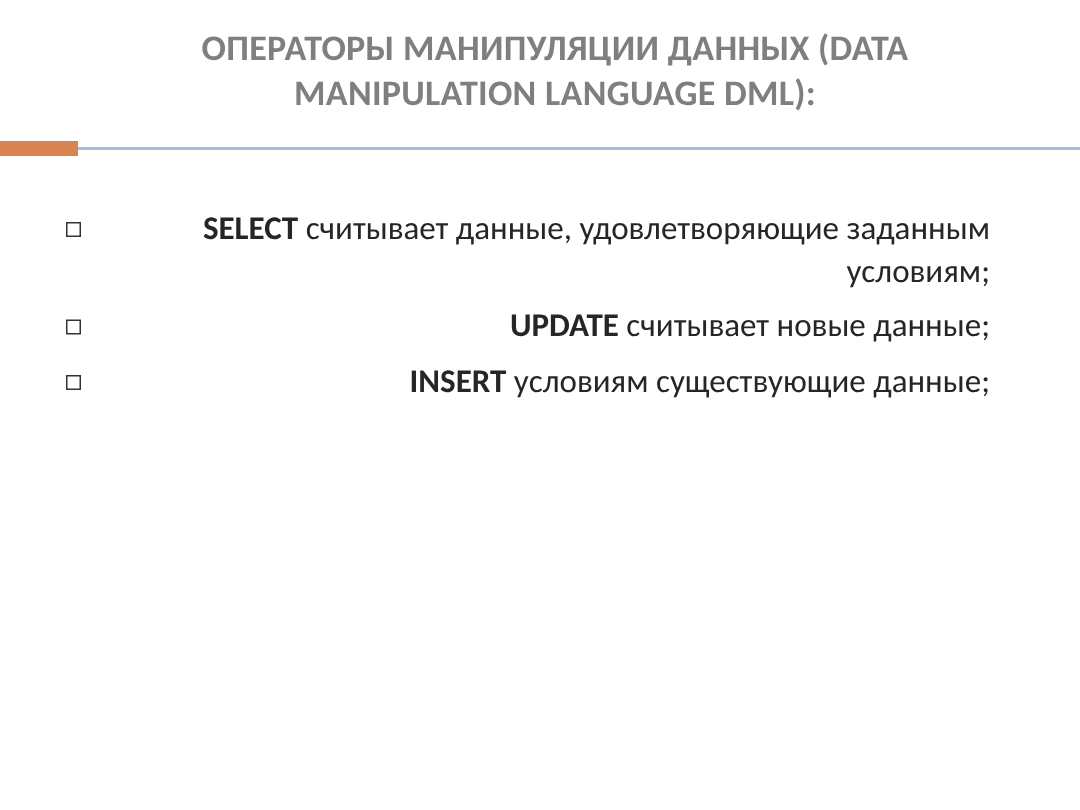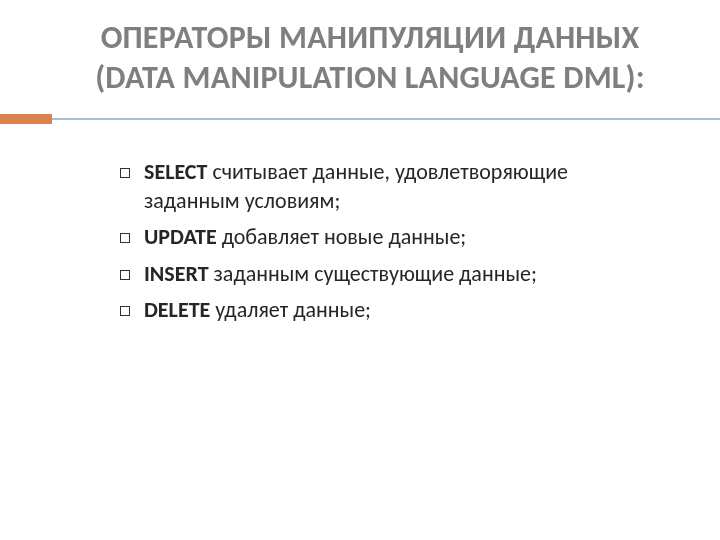--- a/index.html
+++ b/index.html
@@ -9,21 +9,21 @@
       background: #ffffff;
       font-family: "Calibri", "Arial", sans-serif;
       position: relative;
       overflow: hidden;
     }
     .title-area {
       padding: 18px 40px 10px 40px;
       text-align: center;
     }
     .title {
-      font-size: 32px;
+      font-size: 24px;
       font-weight: 700;
       color: #7f7f7f;
       line-height: 1.25;
       letter-spacing: 0.2px;
       margin-left: 20px;
     }
     .divider-wrap {
       height: 10px;
       position: relative;
       margin-top: 6px;
@@ -35,21 +35,22 @@
       height: 2px;
       background: #a6bfd8;
     }
     .divider-accent {
       position: absolute;
       left: 0; top: 0;
       width: 52px; height: 10px;
       background: #d9834f;
     }
     .content {
-      padding: 0 60px 0 120px;
+      padding: 0 60px 0 44px;
+      text-align: right;
     }
     ul.bullets {
       list-style: none;
     }
     ul.bullets li {
       position: relative;
       font-size: 22px;
       color: #262626;
       line-height: 1.3;
       padding-left: 24px;
@@ -78,22 +79,19 @@
   <div class="divider-line"></div>
   <div class="divider-accent"></div>
 </div>
 
 <div class="content">
   <ul class="bullets">
     <li>
       <span class="kw">SELECT</span><span> считывает данные, удовлетворяющие заданным условиям;</span>
     </li>
     <li>
-      <span class="kw">UPDATE</span><span>  добавляет новые данные;</span>
+      <span class="kw">UPDATE</span><span>  считывает новые данные;</span>
     </li>
     <li>
-      <span class="kw">INSERT</span><span> заданным существующие данные;</span>
-    </li>
-    <li>
-      <span class="kw">DELETE</span><span> удаляет данные;</span>
+      <span class="kw">INSERT</span><span> условиям существующие данные;</span>
     </li>
   </ul>
 </div>
 
 </body></html>

